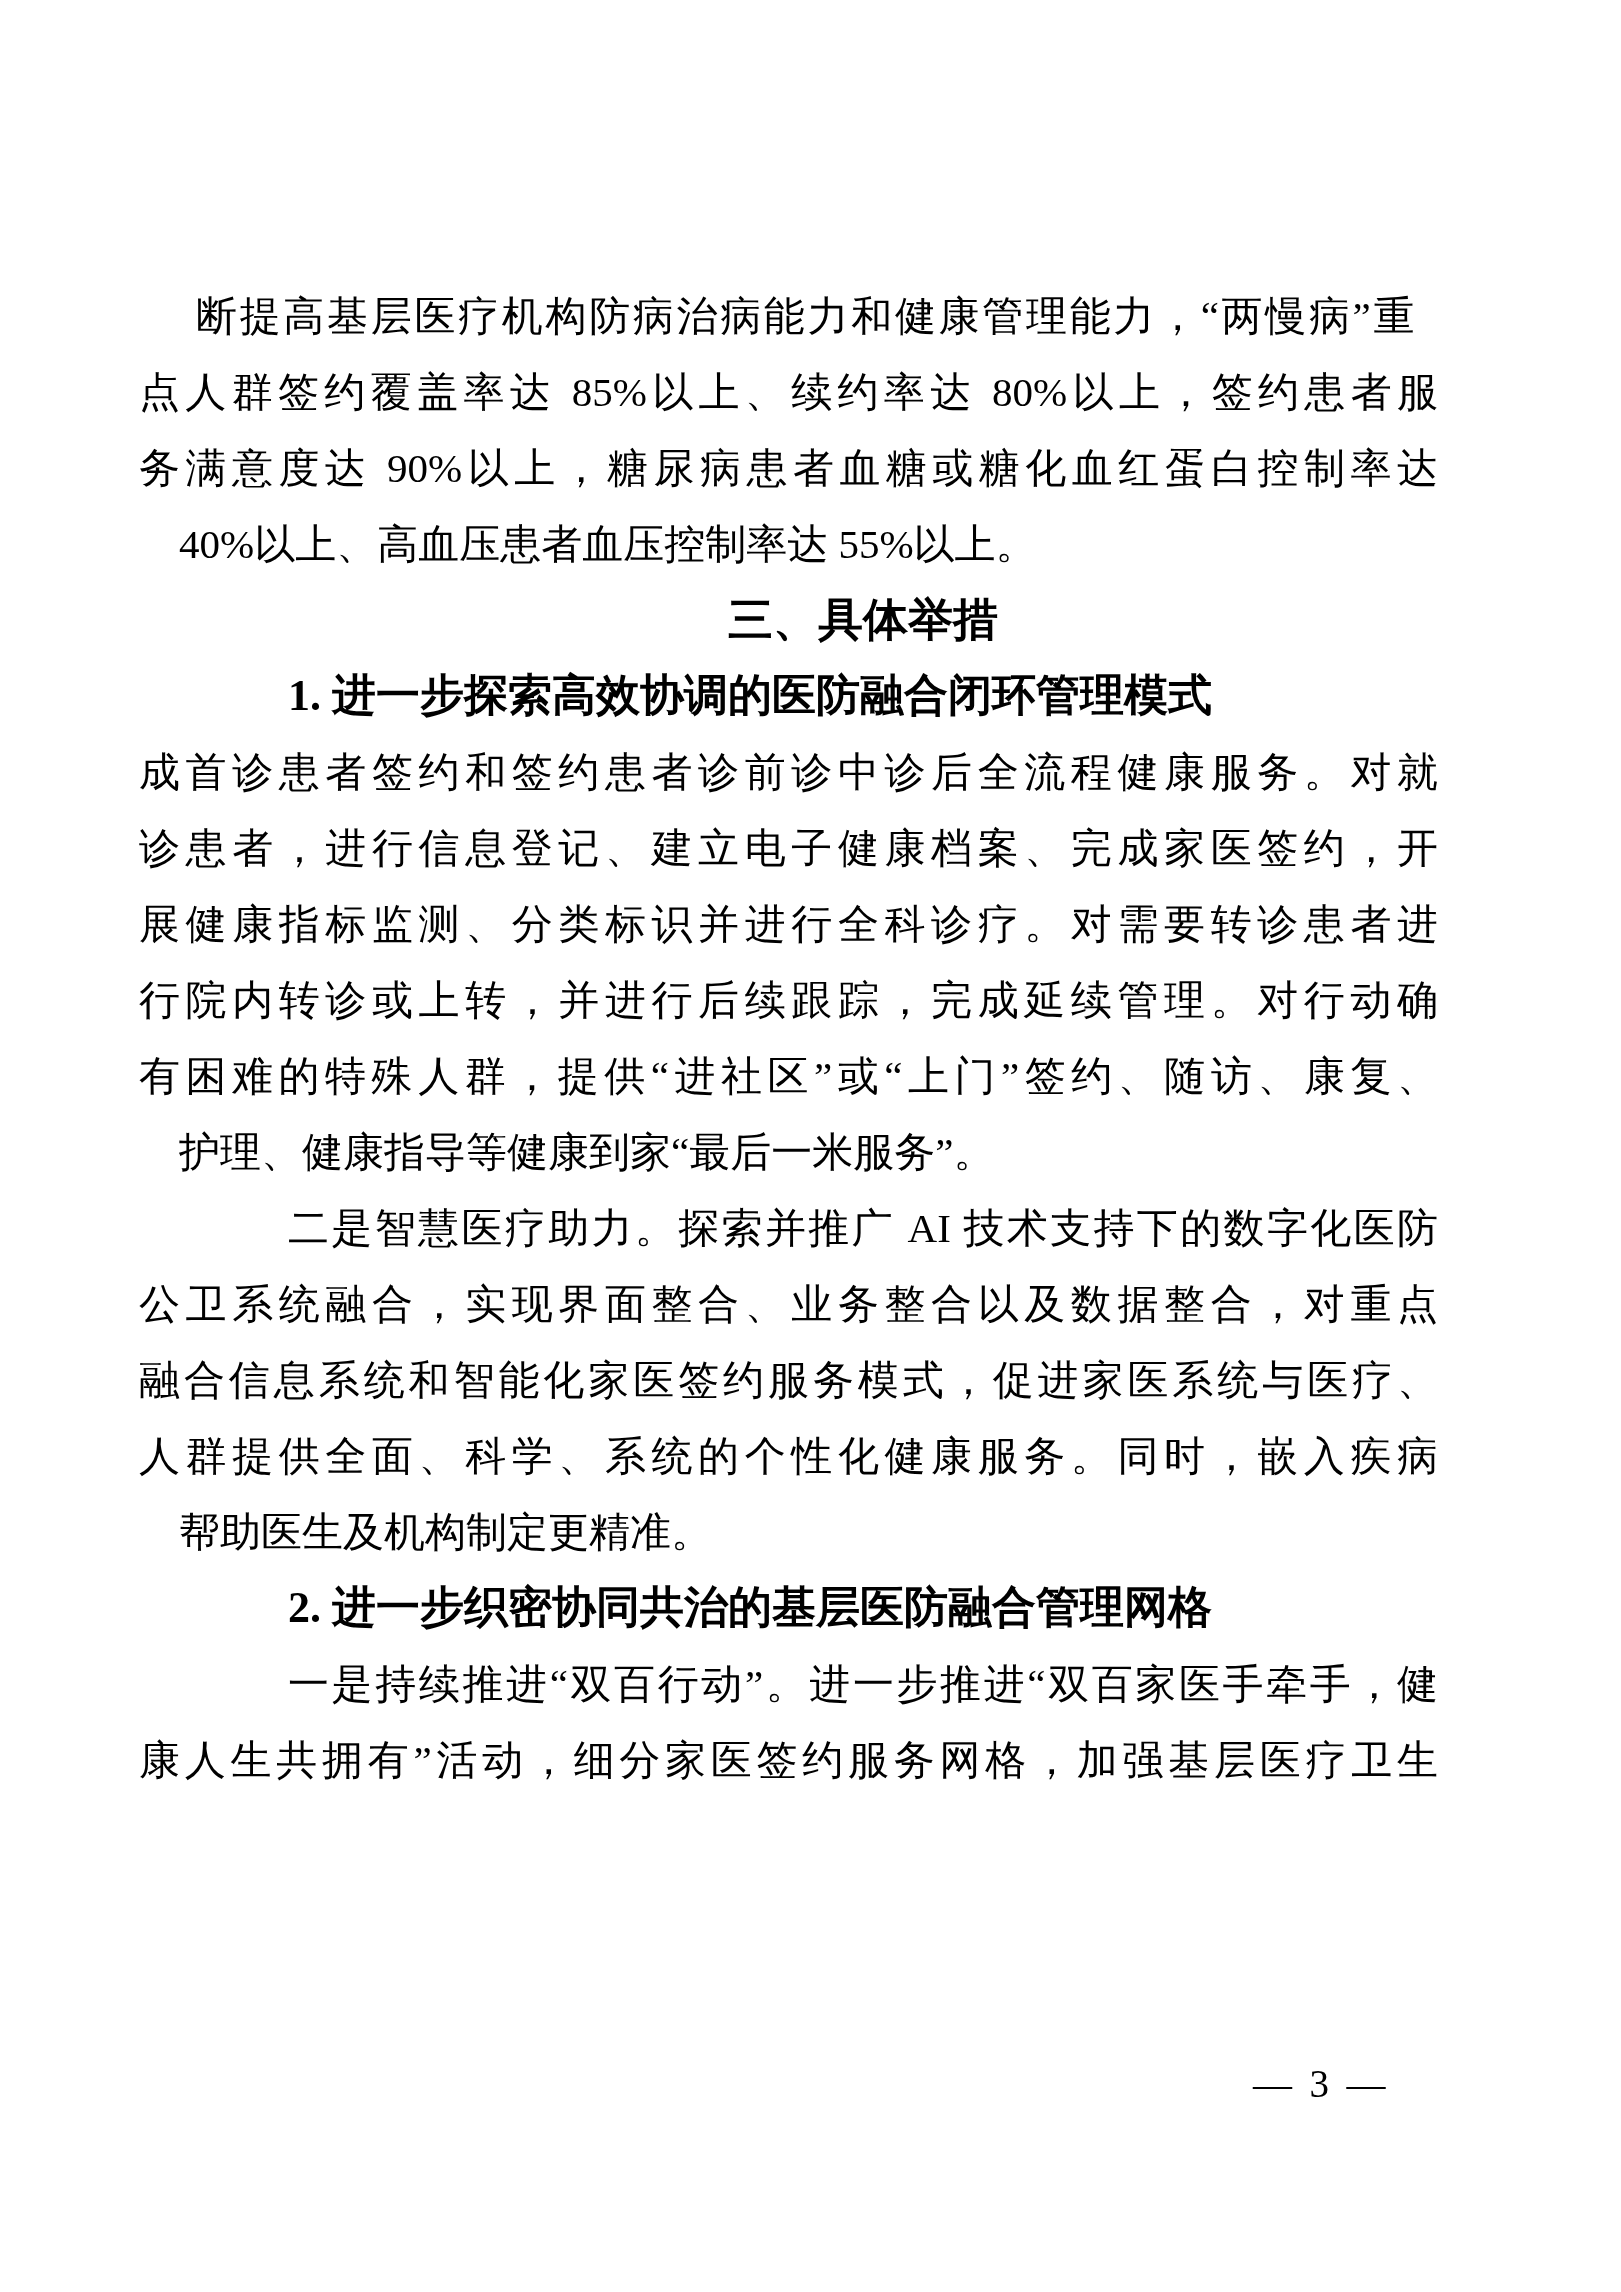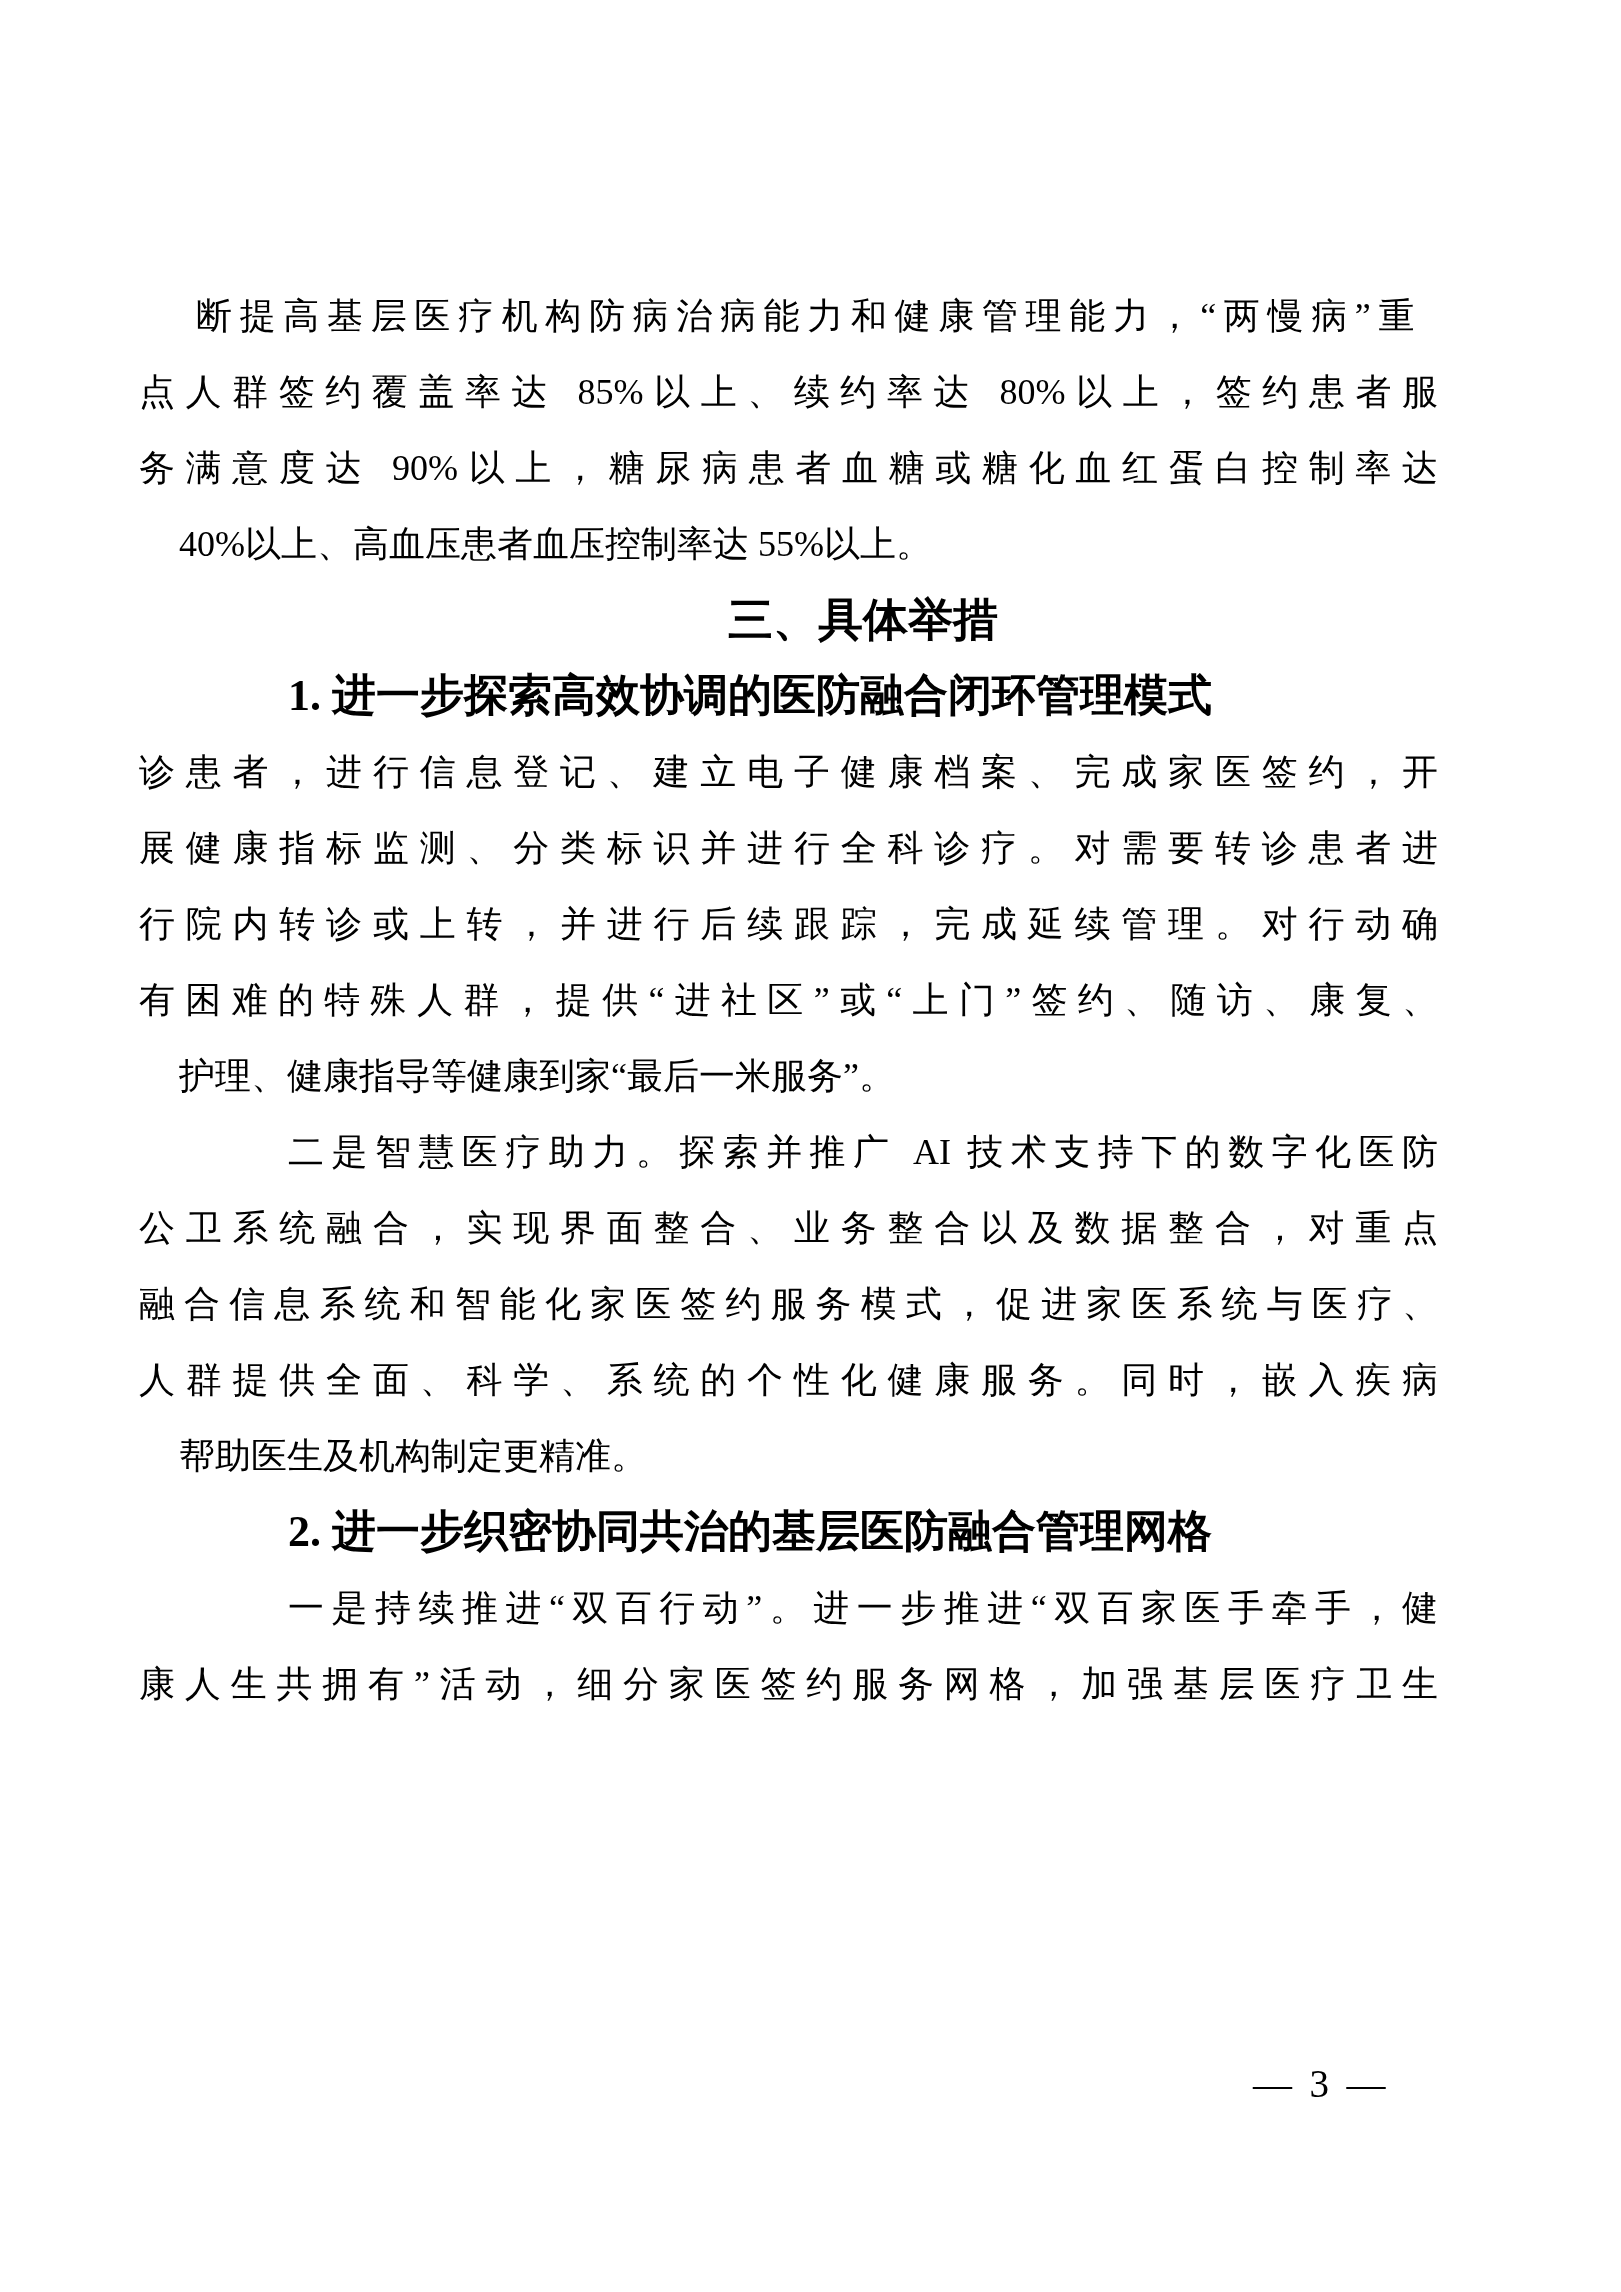--- a/index.html
+++ b/index.html
@@ -18,21 +18,21 @@
   }
   .text-col {
     position: absolute;
     left: 139px;
     top: 278px;
     width: 1299px;
   }
   .line {
     height: 76px;
     line-height: 76px;
-    font-size: 36px;
+    font-size: 41px;
     white-space: normal;
     color: #000000;
   }
   
   .fill {
     text-align: justify;
     text-align-last: justify;
   }
   
   .end {
@@ -90,20 +90,21 @@
         <div class="line fill">务满意度达 90%以上，糖尿病患者血糖或糖化血红蛋白控制率达</div>
         <div class="line end">40%以上、高血压患者血压控制率达 55%以上。</div>
       </div>
       <div>
         <div class="line h1">三、具体举措</div>
       </div>
       <div>
         <div class="line h2">1. 进一步探索高效协调的医防融合闭环管理模式</div>
       </div>
       <div>
+        <div class="line fill">成首诊患者签约和签约患者诊前诊中诊后全流程健康服务。对就</div>
         <div class="line fill">诊患者，进行信息登记、建立电子健康档案、完成家医签约，开</div>
         <div class="line fill">展健康指标监测、分类标识并进行全科诊疗。对需要转诊患者进</div>
         <div class="line fill">行院内转诊或上转，并进行后续跟踪，完成延续管理。对行动确</div>
         <div class="line fill">有困难的特殊人群，提供“进社区”或“上门”签约、随访、康复、</div>
         <div class="line end">护理、健康指导等健康到家“最后一米服务”。</div>
       </div>
       <div>
         <div class="line first">二是智慧医疗助力。探索并推广 AI 技术支持下的数字化医防</div>
         <div class="line fill">公卫系统融合，实现界面整合、业务整合以及数据整合，对重点</div>
         <div class="line fill">融合信息系统和智能化家医签约服务模式，促进家医系统与医疗、</div>

